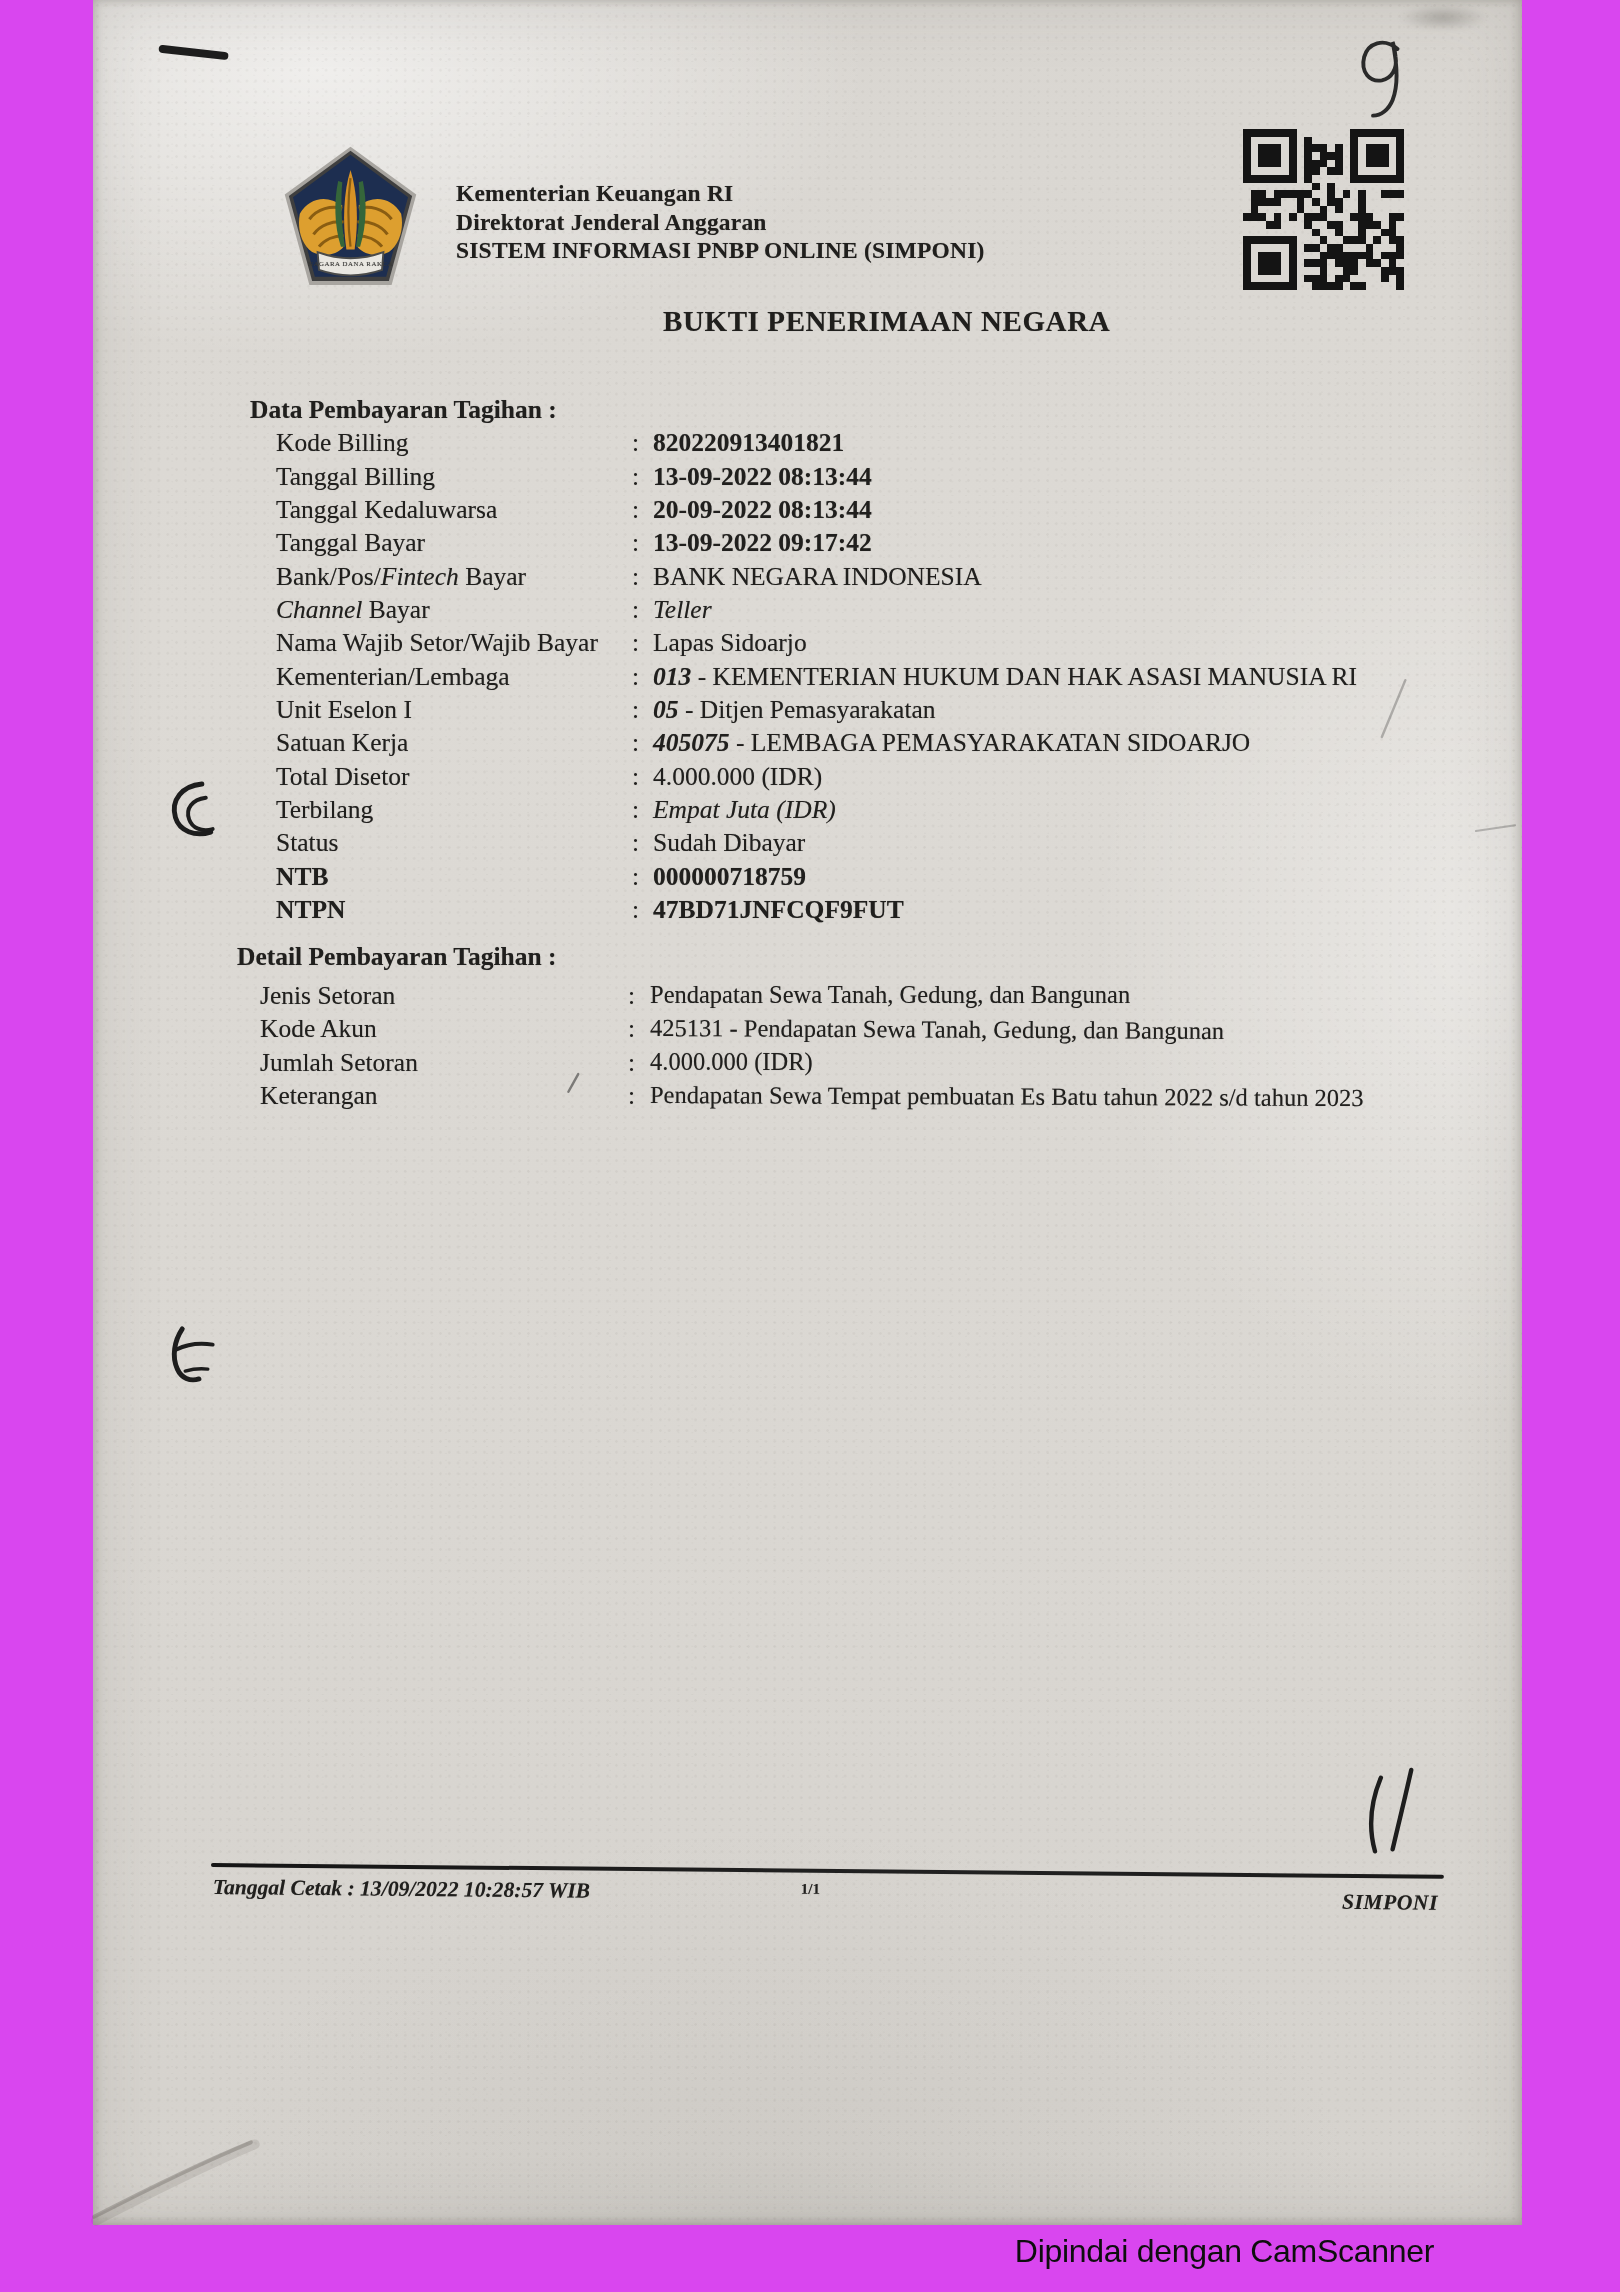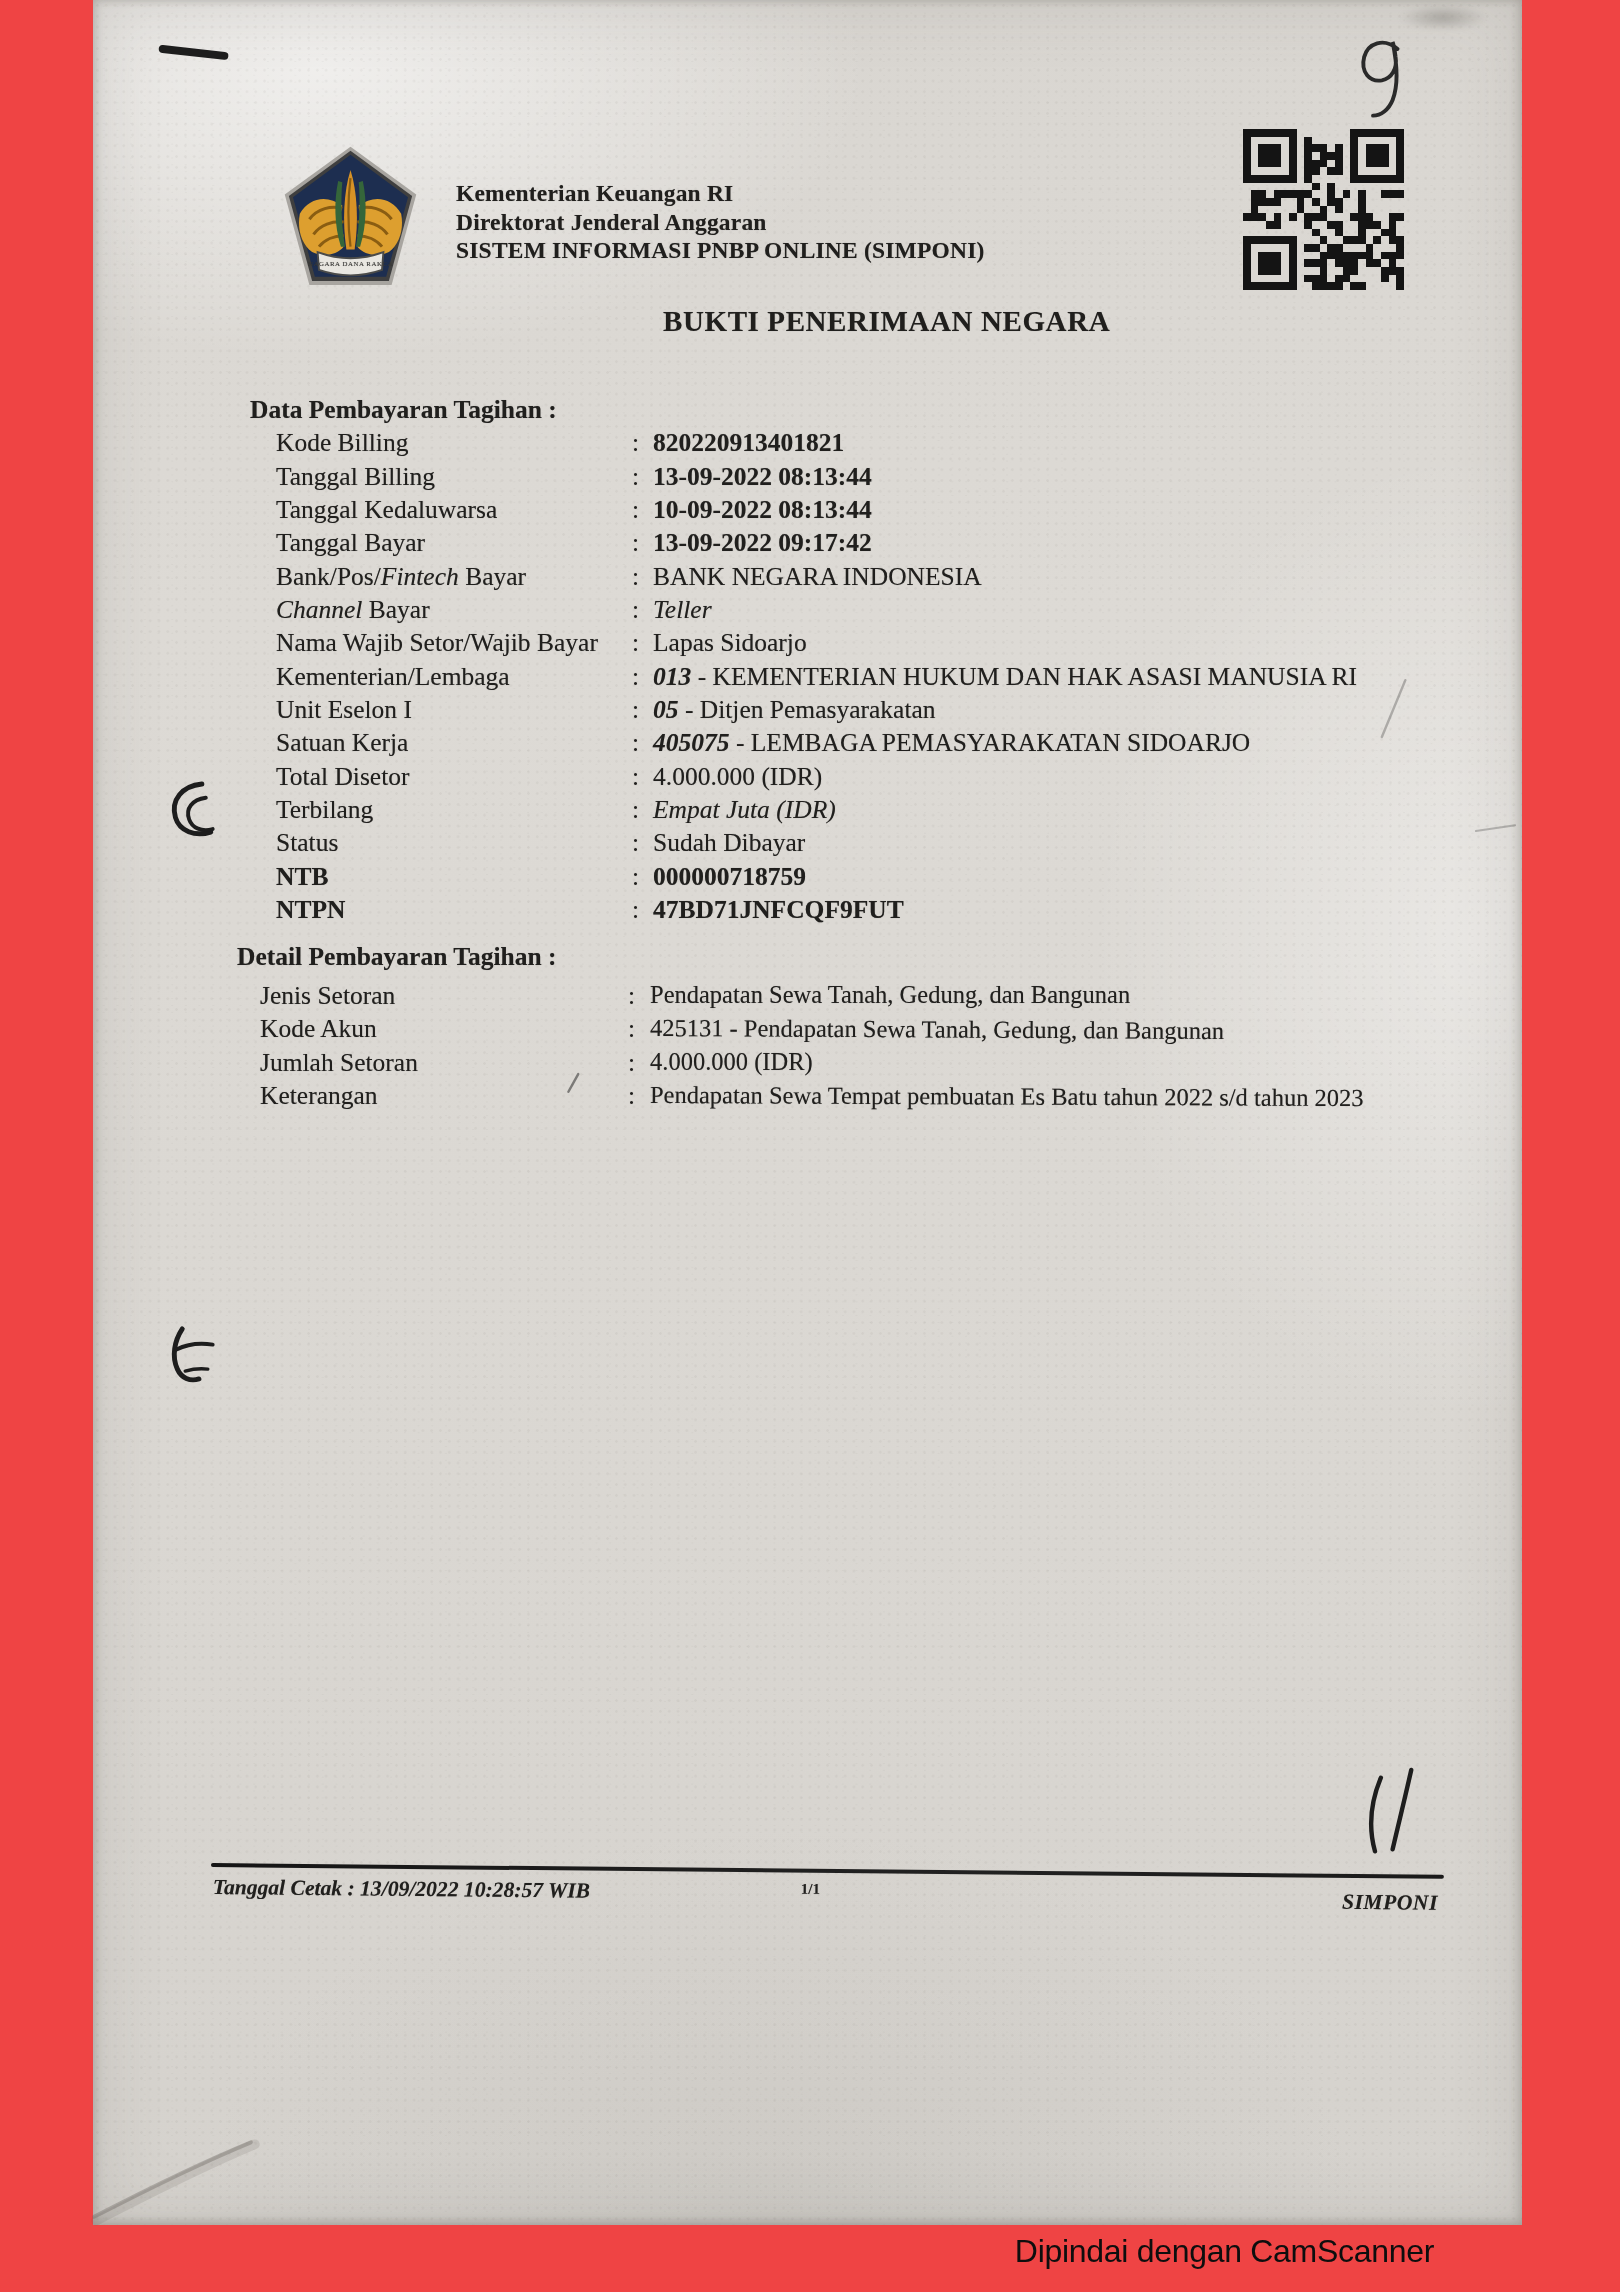--- a/index.html
+++ b/index.html
@@ -1,16 +1,16 @@
 <!DOCTYPE html>
 <html><head>
 <meta charset="utf-8">
 <style>
   html,body{margin:0;padding:0;background:#ffffff;}
-  .canvas{position:relative;width:1620px;height:2293px;background:#ef4444;overflow:hidden;
+  .canvas{position:relative;width:1620px;height:2293px;background:#d946ef;overflow:hidden;
           font-family:"Liberation Serif","DejaVu Serif",serif;color:#1f1e1c;}
   
   .paper{position:absolute;left:93px;top:0;width:1429px;height:2225px;
     background:
       radial-gradient(882px 470px at 16% 3%, rgba(255,255,255,.60), rgba(255,255,255,0) 62%),
       radial-gradient(706px 882px at 97% 42%, rgba(255,255,255,.38), rgba(255,255,255,0) 55%),
       radial-gradient(980px 667px at 48% 100%, rgba(125,121,114,.10), rgba(0,0,0,0) 60%),
       linear-gradient(180deg,#d9d6d1 0%,#dddad5 28%,#dad7d2 68%,#d5d2cd 100%);
     box-shadow: inset 0 0 69px rgba(104,99,93,.18),
                 inset -3.9px 0 9.8px rgba(118,113,107,.22),
@@ -125,21 +125,21 @@
       <span class="val b">820220913401821</span>
     </div>
     <div class="row s1" style="left:276px;top:462px">
       <span class="lbl">Tanggal Billing</span>
       <span class="col">:</span>
       <span class="val b">13-09-2022 08:13:44</span>
     </div>
     <div class="row s1" style="left:276px;top:495px">
       <span class="lbl">Tanggal Kedaluwarsa</span>
       <span class="col">:</span>
-      <span class="val b">10-09-2022 08:13:44</span>
+      <span class="val b">20-09-2022 08:13:44</span>
     </div>
     <div class="row s1" style="left:276px;top:528px">
       <span class="lbl">Tanggal Bayar</span>
       <span class="col">:</span>
       <span class="val b">13-09-2022 09:17:42</span>
     </div>
     <div class="row s1" style="left:276px;top:562px">
       <span class="lbl"><span>Bank/Pos/</span><span class="i">Fintech</span><span> Bayar</span></span>
       <span class="col">:</span>
       <span class="val">BANK NEGARA INDONESIA</span>

